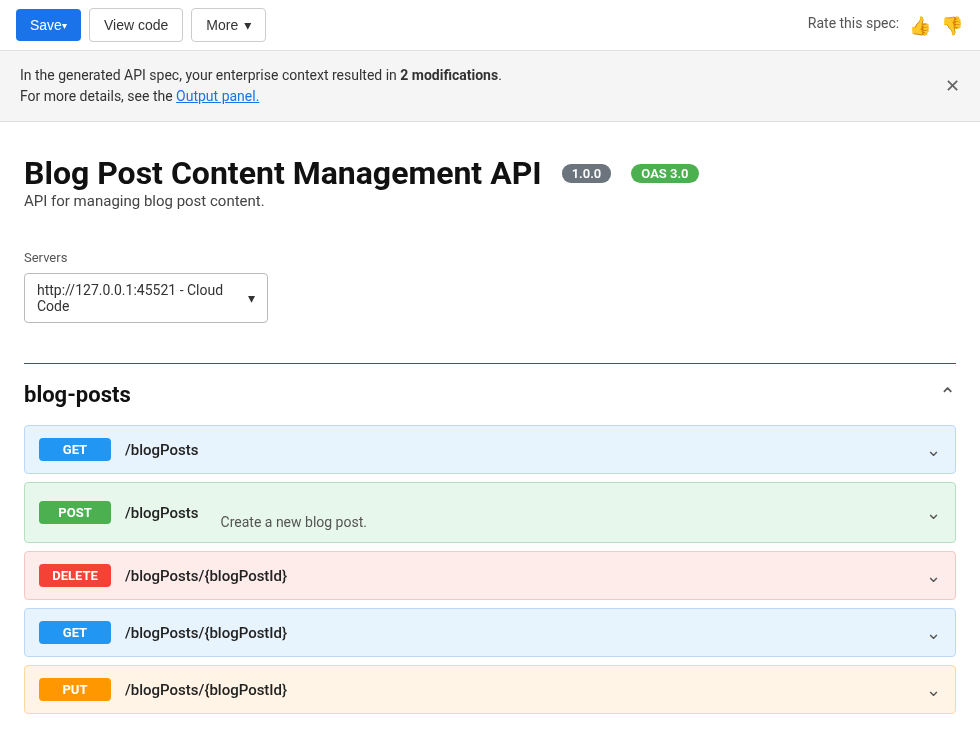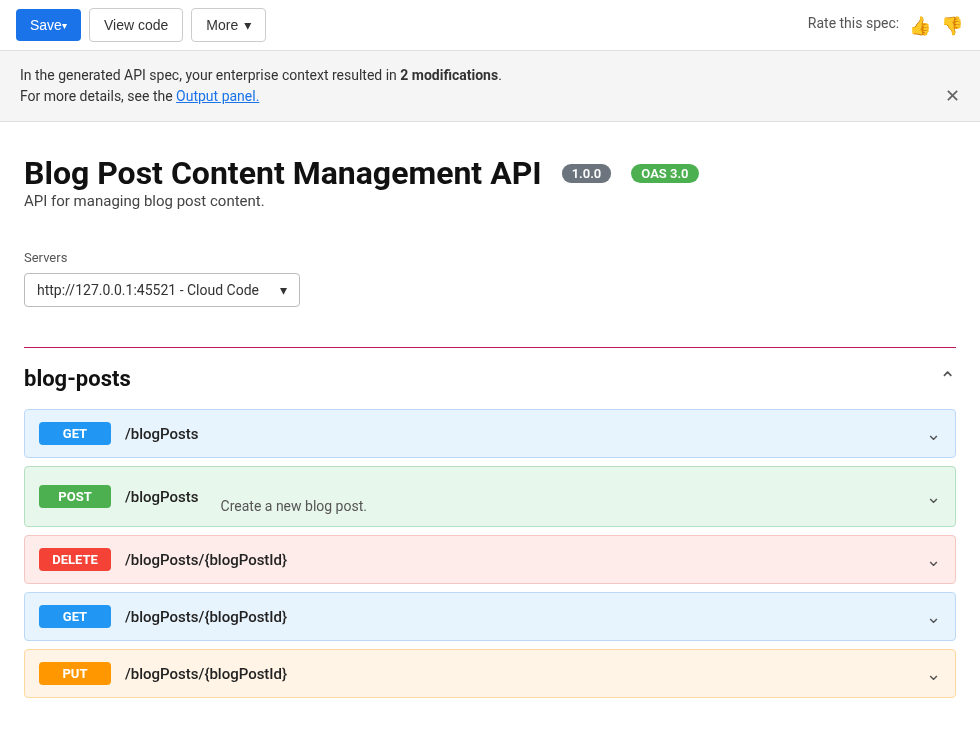--- a/index.html
+++ b/index.html
@@ -70,21 +70,21 @@
       font-size: 18px;
       color: #555;
     }
 
     
     .banner {
       background: #f5f5f5;
       border-bottom: 1px solid #e0e0e0;
       padding: 14px 20px;
       display: flex;
-      align-items: flex-end;
+      align-items: center;
       justify-content: space-between;
       font-size: 14px;
       color: #333;
       line-height: 1.5;
       gap: 32px;
     }
     .banner-text a {
       color: #1a73e8;
       text-decoration: underline;
       cursor: pointer;
@@ -143,21 +143,21 @@
       margin-bottom: 8px;
     }
     .servers-select {
       display: flex;
       align-items: center;
       border: 1px solid #bbb;
       border-radius: 4px;
       padding: 8px 12px;
       font-size: 14px;
       cursor: pointer;
-      width: 276px;
+      width: 244px;
       justify-content: space-between;
       background: #fff;
     }
     .servers-section {
       margin-bottom: 40px;
     }
 
     
     .endpoint-group {
       border-top: 1px solid #be185d;

